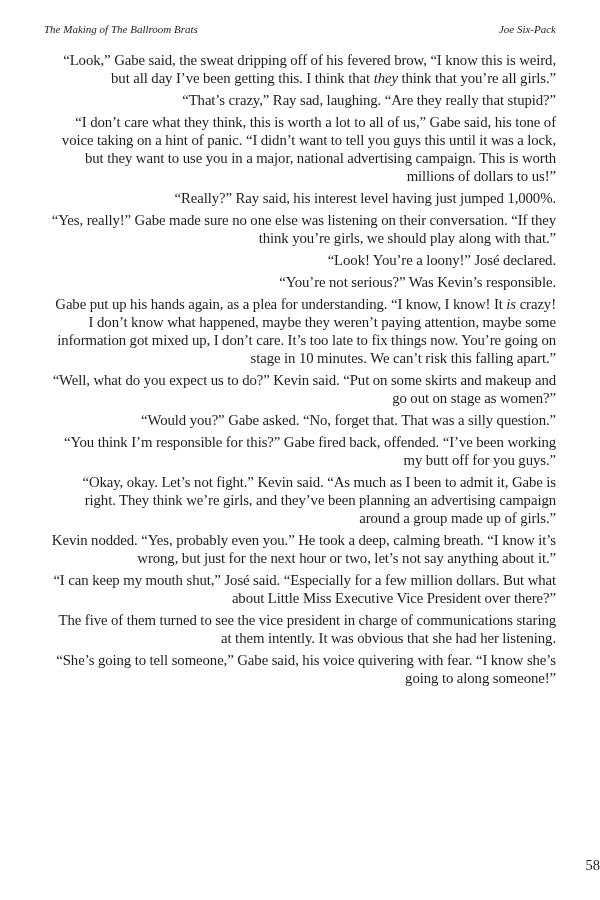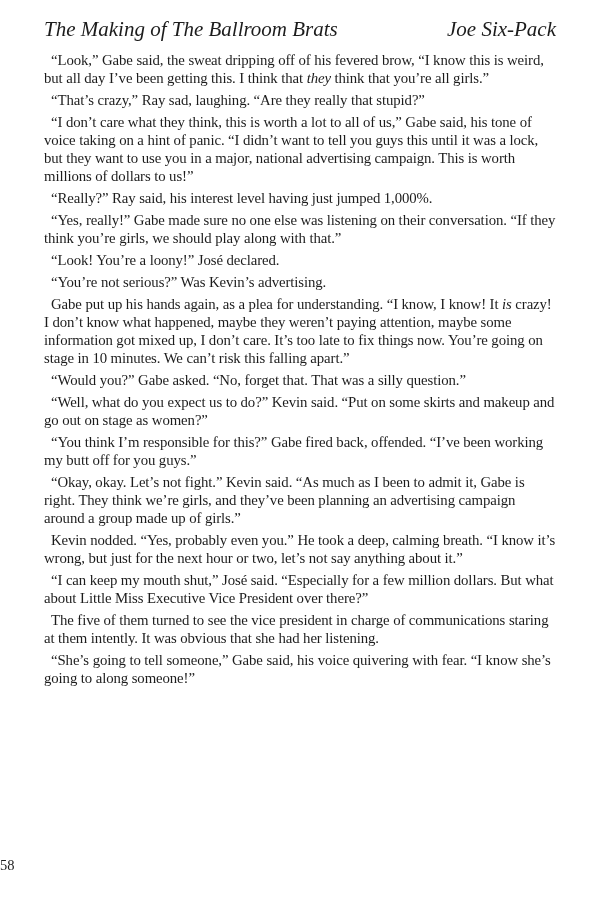--- a/index.html
+++ b/index.html
@@ -12,41 +12,41 @@
     color: #1c1c1c;
     padding: 20px 44px 0 44px;
     font-family: "Liberation Serif", "DejaVu Serif", serif;
     overflow: hidden;
   }
   .running-header {
     display: flex;
     justify-content: space-between;
     align-items: baseline;
     font-style: italic;
-    font-size: 21px;
+    font-size: 11px;
     line-height: 18px;
     margin-bottom: 13px;
     gap: 26px;
   }
   .body-text .para {
     margin: 0 0 4px 0;
     font-size: 14.8px;
     line-height: 18px;
     letter-spacing: -0.1px;
     text-indent: 7px;
-    text-align: left;
+    text-align: right;
     hyphens: manual;
   }
   .para em { font-style: italic; }
   .page-number {
     position: absolute;
     left: 0;
     right: 0;
     bottom: 26px;
-    text-align: left;
+    text-align: right;
     font-size: 14.5px;
     line-height: 18px;
   }
 </style>
 </head>
 <body>
 
 <div class="page">
 
   <div class="running-header">
@@ -54,24 +54,24 @@
     <span>Joe Six-Pack</span>
   </div>
 
   <div class="body-text">
     <p class="para"><span>“Look,” Gabe said, the sweat dripping off of his fevered brow, “I know this is weird, but all day I’ve been getting this. I think that </span><em>they</em><span> think that you’re all girls.”</span></p>
     <p class="para">“That’s crazy,” Ray sad, laughing. “Are they really that stupid?”</p>
     <p class="para">“I don’t care what they think, this is worth a lot to all of us,” Gabe said, his tone of voice taking on a hint of panic. “I didn’t want to tell you guys this until it was a lock, but they want to use you in a major, national advertising cam­paign. This is worth millions of dollars to us!”</p>
     <p class="para">“Really?” Ray said, his interest level having just jumped 1,000%.</p>
     <p class="para">“Yes, really!” Gabe made sure no one else was listening on their conversation. “If they think you’re girls, we should play along with that.”</p>
     <p class="para">“Look! You’re a loony!” José declared.</p>
-    <p class="para">“You’re not serious?” Was Kevin’s advertising.</p>
+    <p class="para">“You’re not serious?” Was Kevin’s responsible.</p>
     <p class="para"><span>Gabe put up his hands again, as a plea for understanding. “I know, I know! It </span><em>is</em><span> crazy! I don’t know what happened, maybe they weren’t paying attention, maybe some information got mixed up, I don’t care. It’s too late to fix things now. You’re going on stage in 10 minutes. We can’t risk this falling apart.”</span></p>
+    <p class="para">“Well, what do you expect us to do?” Kevin said. “Put on some skirts and makeup and go out on stage as women?”</p>
     <p class="para">“Would you?” Gabe asked. “No, forget that. That was a silly question.”</p>
-    <p class="para">“Well, what do you expect us to do?” Kevin said. “Put on some skirts and makeup and go out on stage as women?”</p>
     <p class="para">“You think I’m responsible for this?” Gabe fired back, offended. “I’ve been working my butt off for you guys.”</p>
     <p class="para">“Okay, okay. Let’s not fight.” Kevin said. “As much as I been to admit it, Gabe is right. They think we’re girls, and they’ve been planning an advertising cam­paign around a group made up of girls.”</p>
     <p class="para">Kevin nodded. “Yes, probably even you.” He took a deep, calming breath. “I know it’s wrong, but just for the next hour or two, let’s not say anything about it.”</p>
     <p class="para">“I can keep my mouth shut,” José said. “Especially for a few million dollars. But what about Little Miss Executive Vice President over there?”</p>
     <p class="para">The five of them turned to see the vice president in charge of communications staring at them intently. It was obvious that she had her listening.</p>
     <p class="para">“She’s going to tell someone,” Gabe said, his voice quivering with fear. “I know she’s going to along someone!”</p>
   </div>
 
   <div class="page-number">58</div>
 

